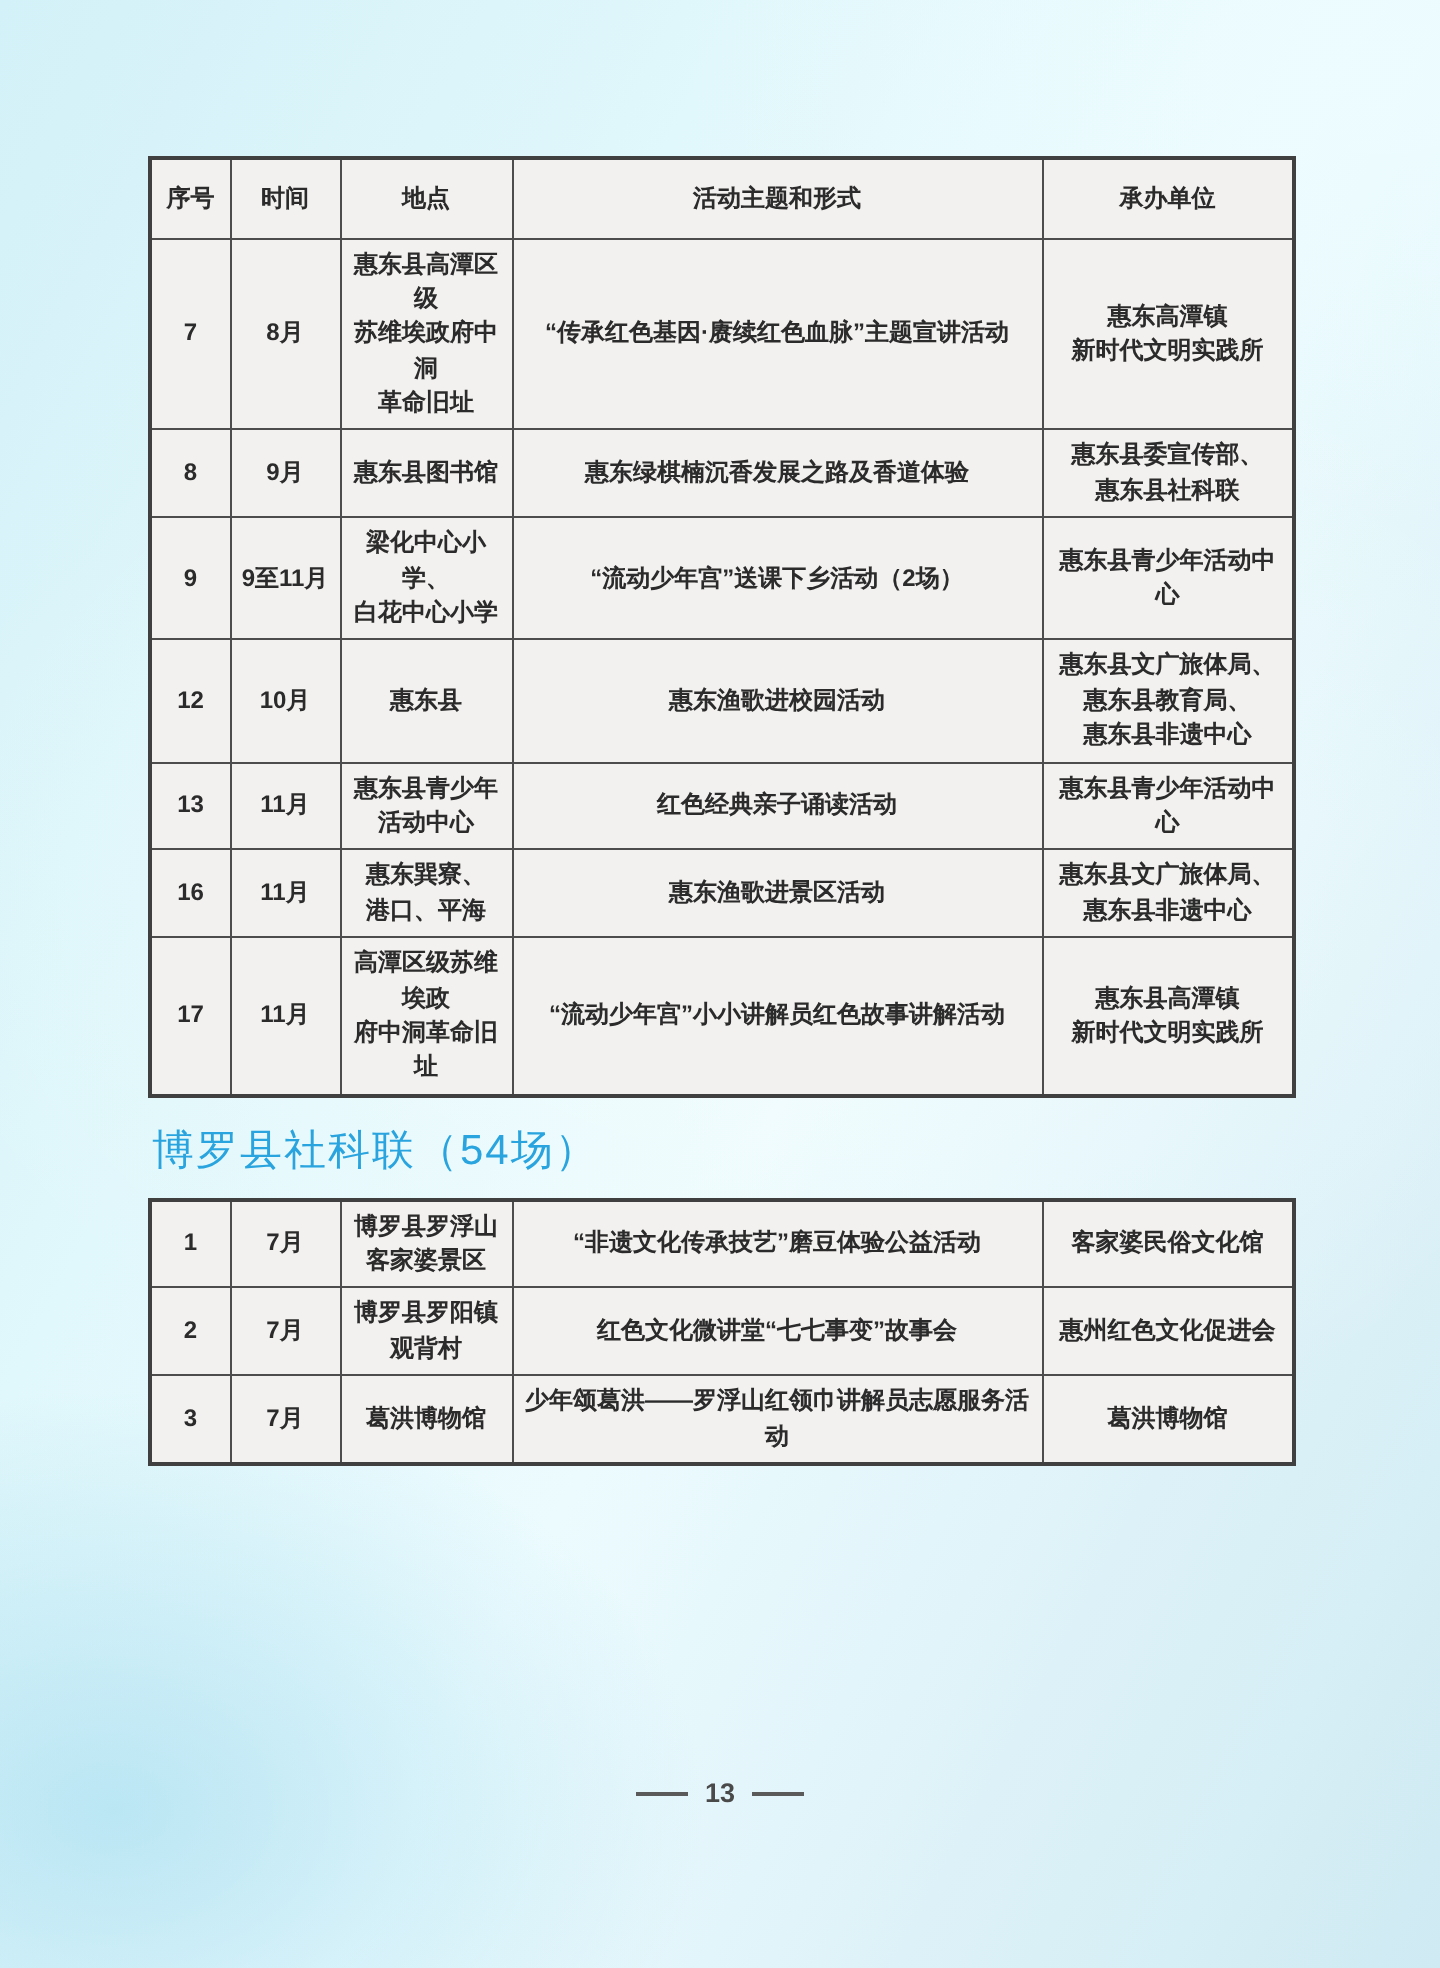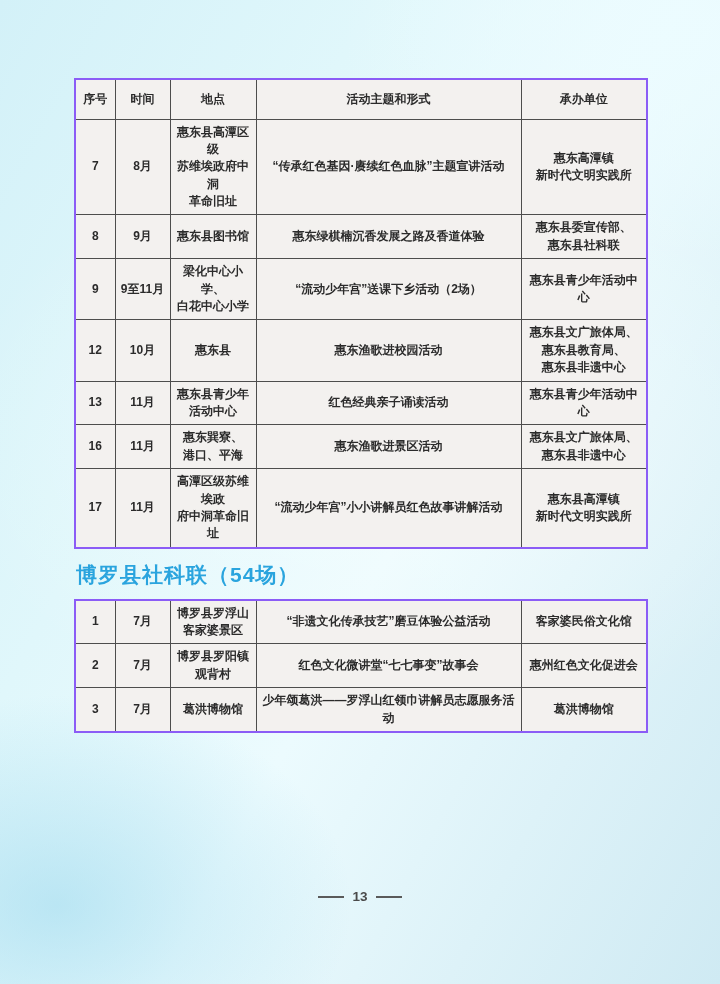--- a/index.html
+++ b/index.html
@@ -8,42 +8,42 @@
     font-family:"Liberation Sans",sans-serif;
     background:
       radial-gradient(ellipse 420px 300px at 8% 92%, rgba(150,214,236,.55), rgba(150,214,236,0) 70%),
       radial-gradient(ellipse 500px 320px at 96% 4%, rgba(236,252,255,.9), rgba(236,252,255,0) 70%),
       radial-gradient(ellipse 600px 400px at 55% 45%, rgba(248,255,255,.55), rgba(248,255,255,0) 75%),
       linear-gradient(118deg,#d3f1f8 0%,#e0f7fb 30%,#ecfbfe 55%,#ddf2f8 78%,#cfeaf3 100%);
   }
   .doc{position:absolute;left:74px;top:78px;width:572px;}
   table.sched{
     width:572px;table-layout:fixed;border-collapse:collapse;
-    border:2px solid #8b5cf6;
+    border:2px solid #404040;
   }
   table.sched th,table.sched td{
     border:1.5px solid #4d4d4d;
     background:#f3f1ef;
     color:#2b2b2b;
     font-size:12px;line-height:1.45;
     text-align:center;vertical-align:middle;
     padding:4px 3px;
     white-space:pre-line;
     font-weight:600;
   }
   table.sched th{height:27px;font-weight:600;}
   table.sched tr{height:40px;}
   col.c-no{width:40px;}
   col.c-time{width:55px;}
   col.c-place{width:86px;}
   col.c-theme{width:265px;}
   col.c-org{width:126px;}
   .section-title{
     margin:12px 0 10px 2px;
-    font-size:21px;font-weight:bold;color:#2aa4de;
+    font-size:21px;font-weight:normal;color:#2aa4de;
     letter-spacing:1px;
   }
   .page-footer{
     position:absolute;left:0;top:889px;width:720px;
     display:flex;align-items:center;justify-content:center;gap:8px;
     color:#4a4a4a;font-size:13.5px;font-weight:600;
   }
   .page-rule{display:inline-block;width:26px;height:2px;background:#5a5a5a;}
 </style>
 </head>

